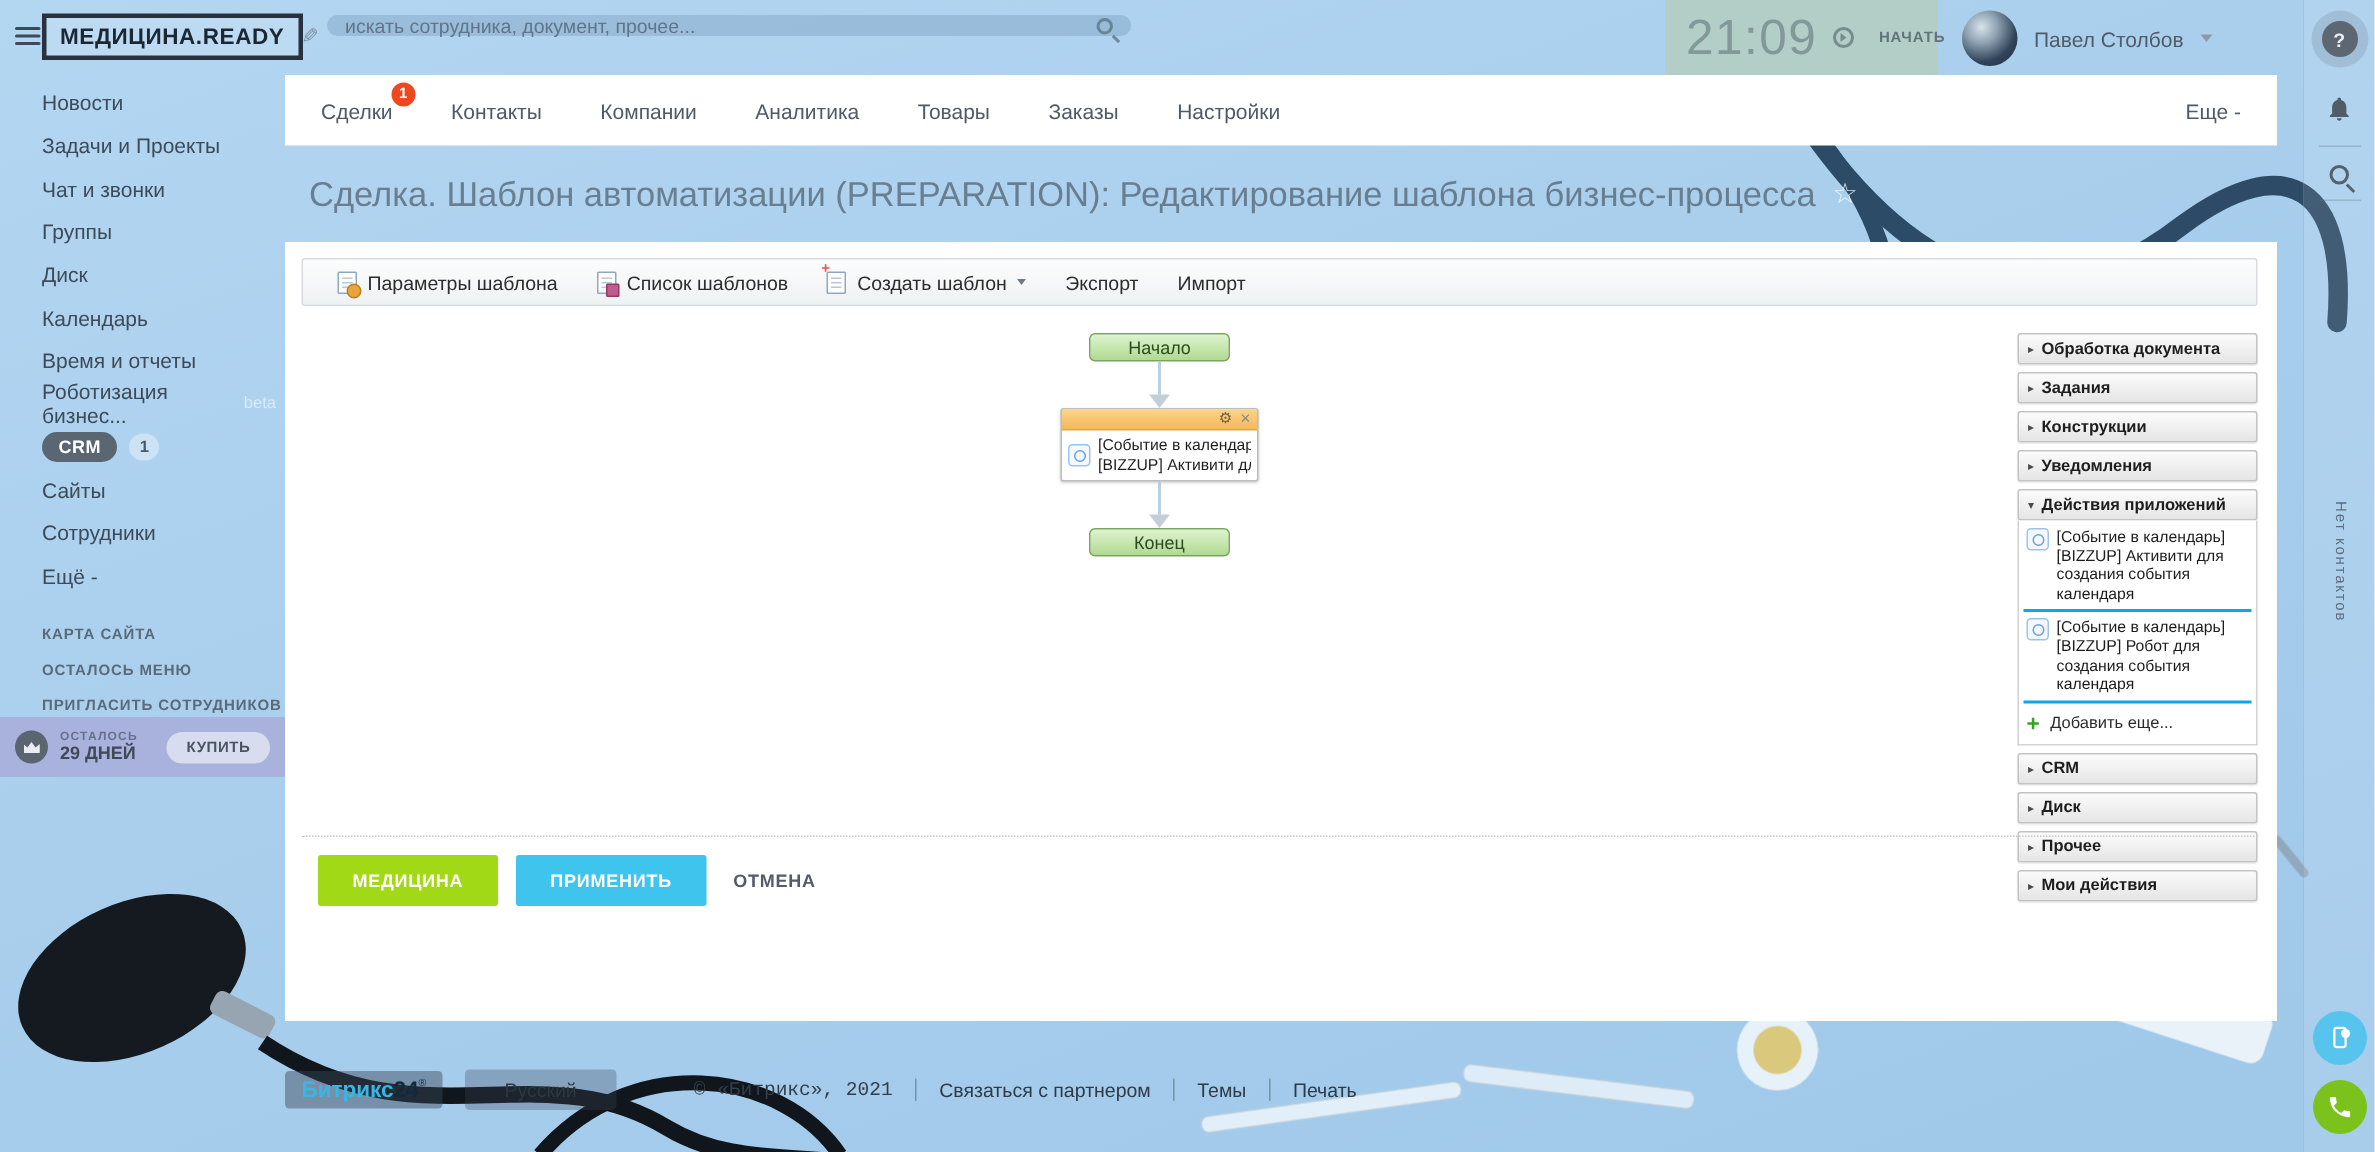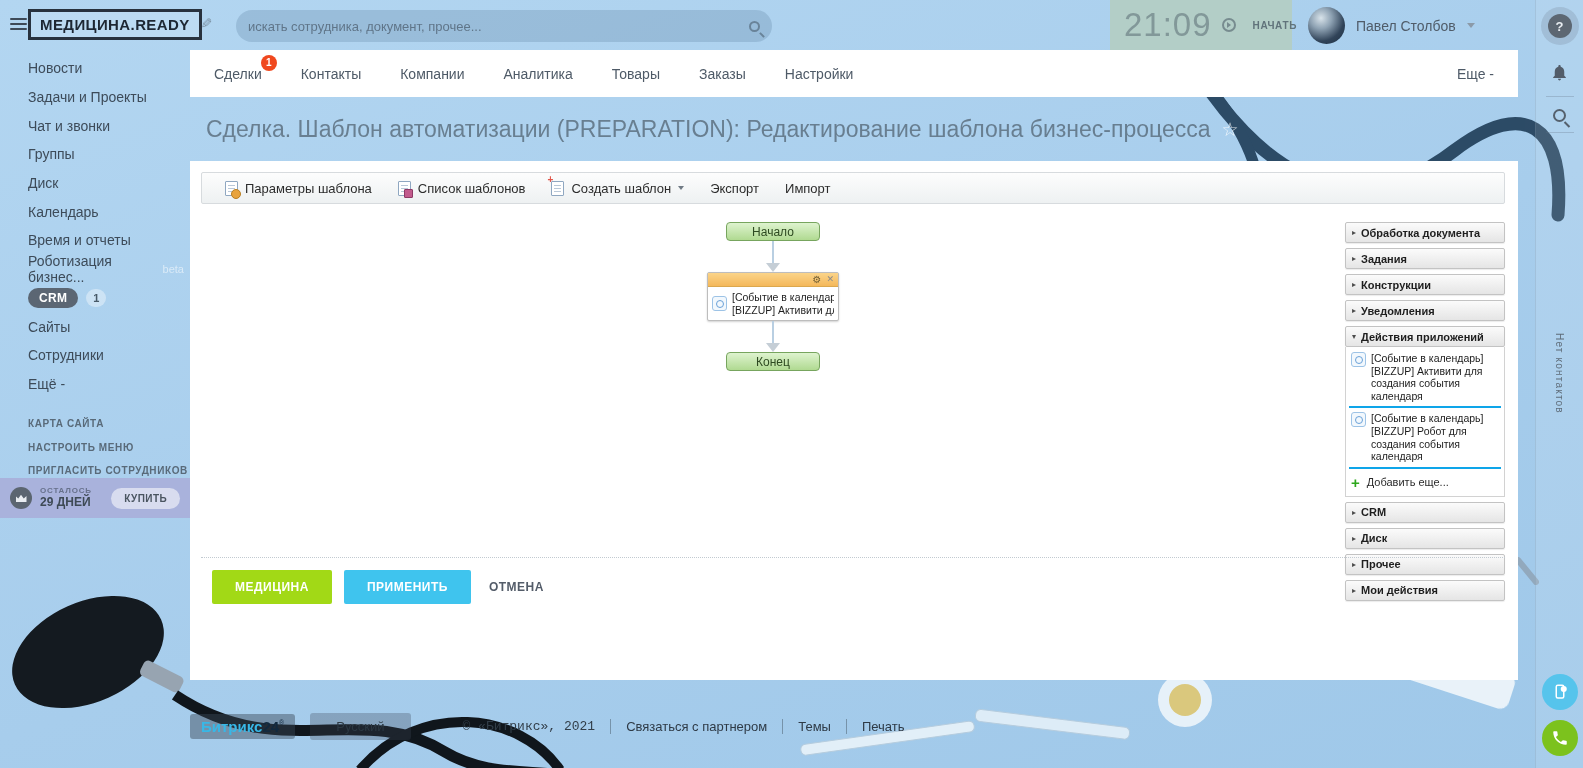--- a/index.html
+++ b/index.html
@@ -15,21 +15,21 @@
   .bg-decor { position:absolute; inset:0; z-index:0; }
 
   
   .top-header { position:absolute; left:0; top:0; right:48px; height:50px; z-index:4; }
   .hamburger { position:absolute; left:10px; top:18px; width:17px; cursor:pointer; }
   .hamburger span { display:block; height:2px; background:#3e4a58; margin-bottom:3px; border-radius:1px; }
   .logo-box { position:absolute; left:28px; top:9px; border:3px solid #28323e; padding:4px 9px;
               font-size:15px; font-weight:bold; letter-spacing:.4px; color:#1d2733;
               background:rgba(255,255,255,0.14); }
   .pencil { position:absolute; left:200px; top:15px; font-size:14px; color:#7d93a6; transform:rotate(90deg); }
-  .search-box { position:absolute; left:236px; top:10px; width:536px; height:32px;
+  .search-box { position:absolute; left:218px; top:10px; width:536px; height:14px;
                 background:rgba(92,130,163,0.28); border-radius:16px; display:flex; align-items:center; padding:0 12px; }
   .search-box input { flex:1; background:transparent; border:none; outline:none; font-size:13px; color:#3c4b59;
                       font-family:"Liberation Sans", sans-serif; }
   .search-box input::placeholder { color:#56697b; opacity:.85; }
   .mag { width:11px; height:11px; border:2px solid #5a7184; border-radius:50%; position:relative; opacity:.75; flex:none; }
   .mag::after { content:""; position:absolute; width:2px; height:6px; background:#5a7184; transform:rotate(-45deg); left:10px; top:9px; }
 
   .time-block { position:absolute; left:1110px; top:0; width:182px; height:50px; background:#b3cec7;
                 display:flex; align-items:center; padding:16px 14px; gap:10px; }
   .clock { font-size:33px; font-weight:normal; color:rgba(90,107,115,0.55); letter-spacing:1px; }
@@ -266,21 +266,21 @@
     <li>
         <span>Ещё -</span>
       </li>
   </ul>
 
   <ul class="side-links">
     <li>
         <span>КАРТА САЙТА</span>
       </li>
     <li>
-        <span>НАСТРОИТЬ МЕНЮ</span>
+        <span>ОСТАЛОСЬ МЕНЮ</span>
       </li>
     <li>
         <span>ПРИГЛАСИТЬ СОТРУДНИКОВ</span>
       </li>
   </ul>
 
   <div class="license">
     <span class="crown-circle">
         <span class="crown"></span>
       </span>

